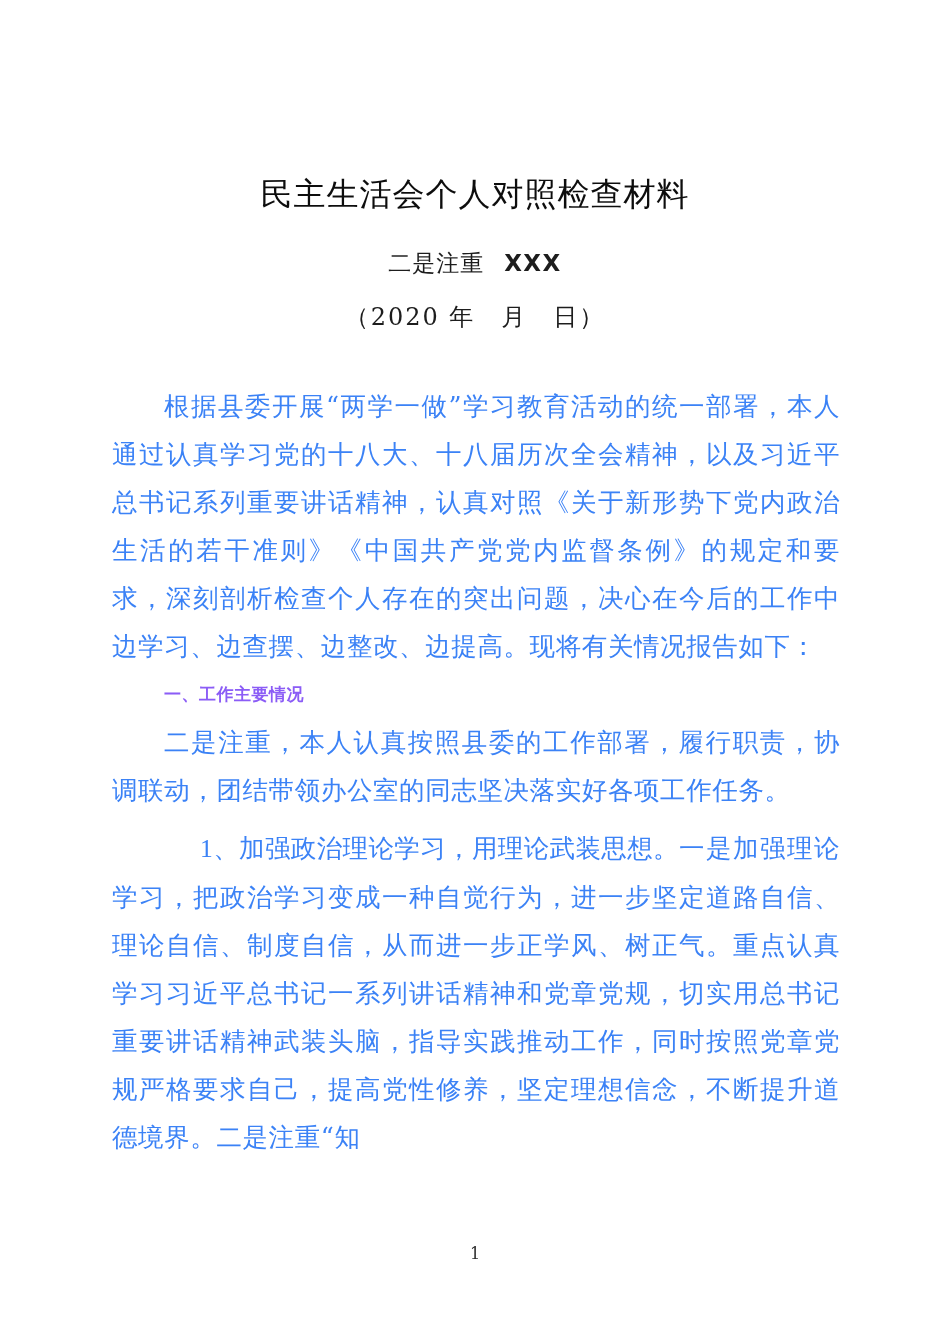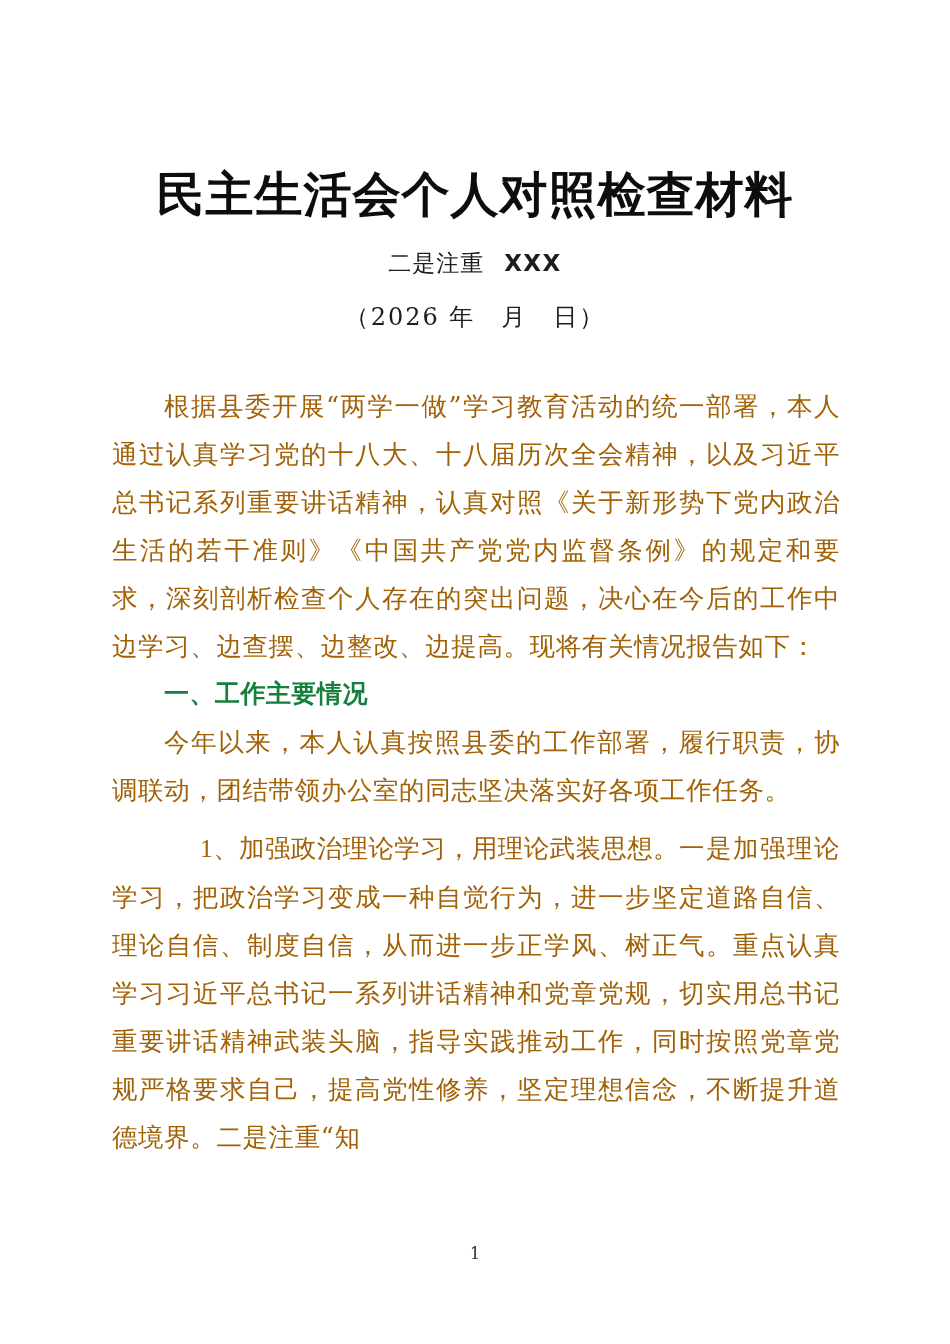--- a/index.html
+++ b/index.html
@@ -27,22 +27,22 @@
   .title-block {
     position: absolute;
     left: 0;
     right: 0;
     top: 168px;
     text-align: center;
   }
 
   .doc-title {
     font-family: "DejaVu Serif", "Liberation Serif", serif;
-    font-weight: bold;
-    font-size: 48px;
+    font-weight: normal;
+    font-size: 32px;
     line-height: 52px;
     letter-spacing: 1px;
     color: #0d0d0d;
     margin: 0;
     white-space: nowrap;
   }
 
   .byline {
     margin-top: 28px;
     font-size: 23px;
@@ -75,21 +75,21 @@
     position: absolute;
     left: 112px;
     top: 382px;
     width: 728px;
   }
 
   p.para {
     margin: 0;
     font-size: 25.5px;
     line-height: 48px;
-    color: #a16207;
+    color: #3b82f6;
     text-align: justify;
     text-align-last: left;
     text-justify: inter-character;
     font-family: "DejaVu Serif", serif;
     letter-spacing: 0.6px;
     word-break: break-all;
   }
 
   p.indent {
     text-indent: 52px;
@@ -99,24 +99,24 @@
   .kai {
     font-family: "DejaVu Serif", "Liberation Serif", serif;
   }
 
   
   h2.section-heading {
     margin: 0;
     padding: 0;
     font-family: "DejaVu Sans", "Liberation Sans", sans-serif;
     font-weight: bold;
-    font-size: 25px;
+    font-size: 17px;
     line-height: 48px;
     letter-spacing: 0.5px;
-    color: #15803d;
+    color: #8b5cf6;
     text-indent: 52px;
   }
 
   
   .fangsong {
     font-family: "Liberation Serif", "DejaVu Serif", serif;
     letter-spacing: -0.5px;
     margin-left: 36px;
   }
 
@@ -139,30 +139,30 @@
 
 <div class="page">
 
   <div class="title-block">
     <h1 class="doc-title">民主生活会个人对照检查材料</h1>
 
     <div class="byline">
       <span class="unit">二是注重</span><span class="name">XXX</span>
     </div>
 
-    <div class="dateline">（2026 年　月　日）</div>
+    <div class="dateline">（2020 年　月　日）</div>
   </div>
 
   <div class="body-area">
 
     <p class="para indent kai">根据县委开展“两学一做”学习教育活动的统一部署，本人通过认真学习党的十八大、十八届历次全会精神，以及习近平总书记系列重要讲话精神，认真对照《关于新形势下党内政治生活的若干准则》《中国共产党党内监督条例》的规定和要求，深刻剖析检查个人存在的突出问题，决心在今后的工作中边学习、边查摆、边整改、边提高。现将有关情况报告如下：</p>
 
     <h2 class="section-heading">一、工作主要情况</h2>
 
-    <p class="para indent kai">今年以来，本人认真按照县委的工作部署，履行职责，协调联动，团结带领办公室的同志坚决落实好各项工作任务。</p>
+    <p class="para indent kai">二是注重，本人认真按照县委的工作部署，履行职责，协调联动，团结带领办公室的同志坚决落实好各项工作任务。</p>
 
     <div class="gap-sm"></div>
 
     <p class="para indent"><span class="fangsong">1、加强政治理论学习，用理论武装思想。</span><span class="kai">一是加强理论学习，把政治学习变成一种自觉行为，进一步坚定道路自信、理论自信、制度自信，从而进一步正学风、树正气。重点认真学习习近平总书记一系列讲话精神和党章党规，切实用总书记重要讲话精神武装头脑，指导实践推动工作，同时按照党章党规严格要求自己，提高党性修养，坚定理想信念，不断提升道德境界。二是注重“知</span></p>
 
   </div>
 
   <div class="page-number">1</div>
 
 </div>

